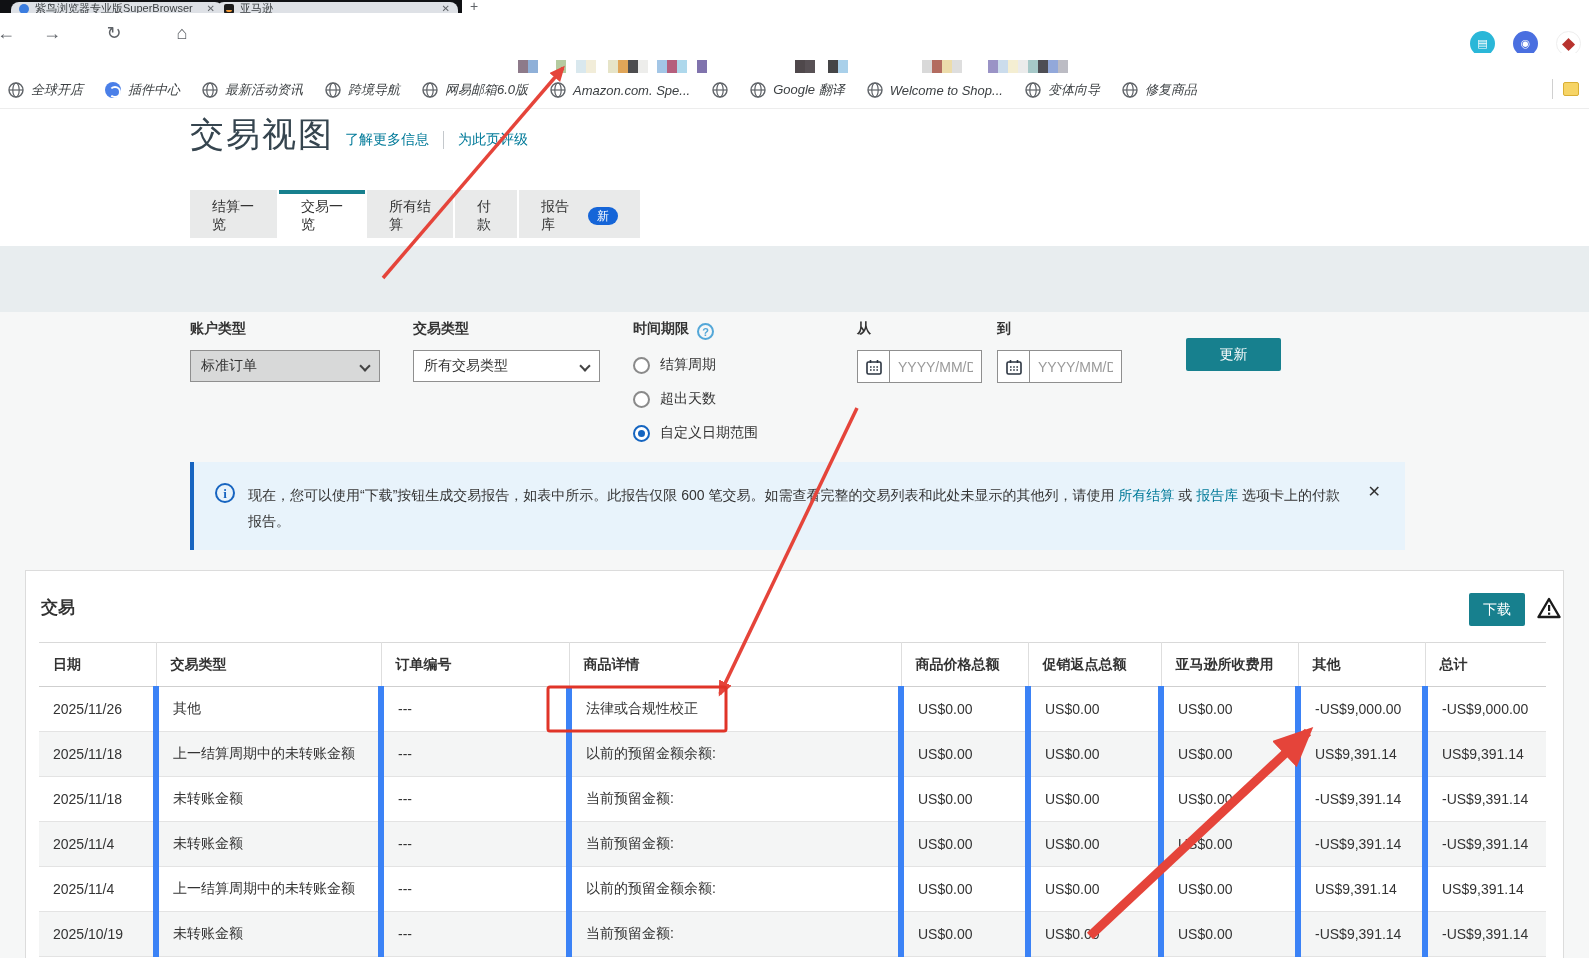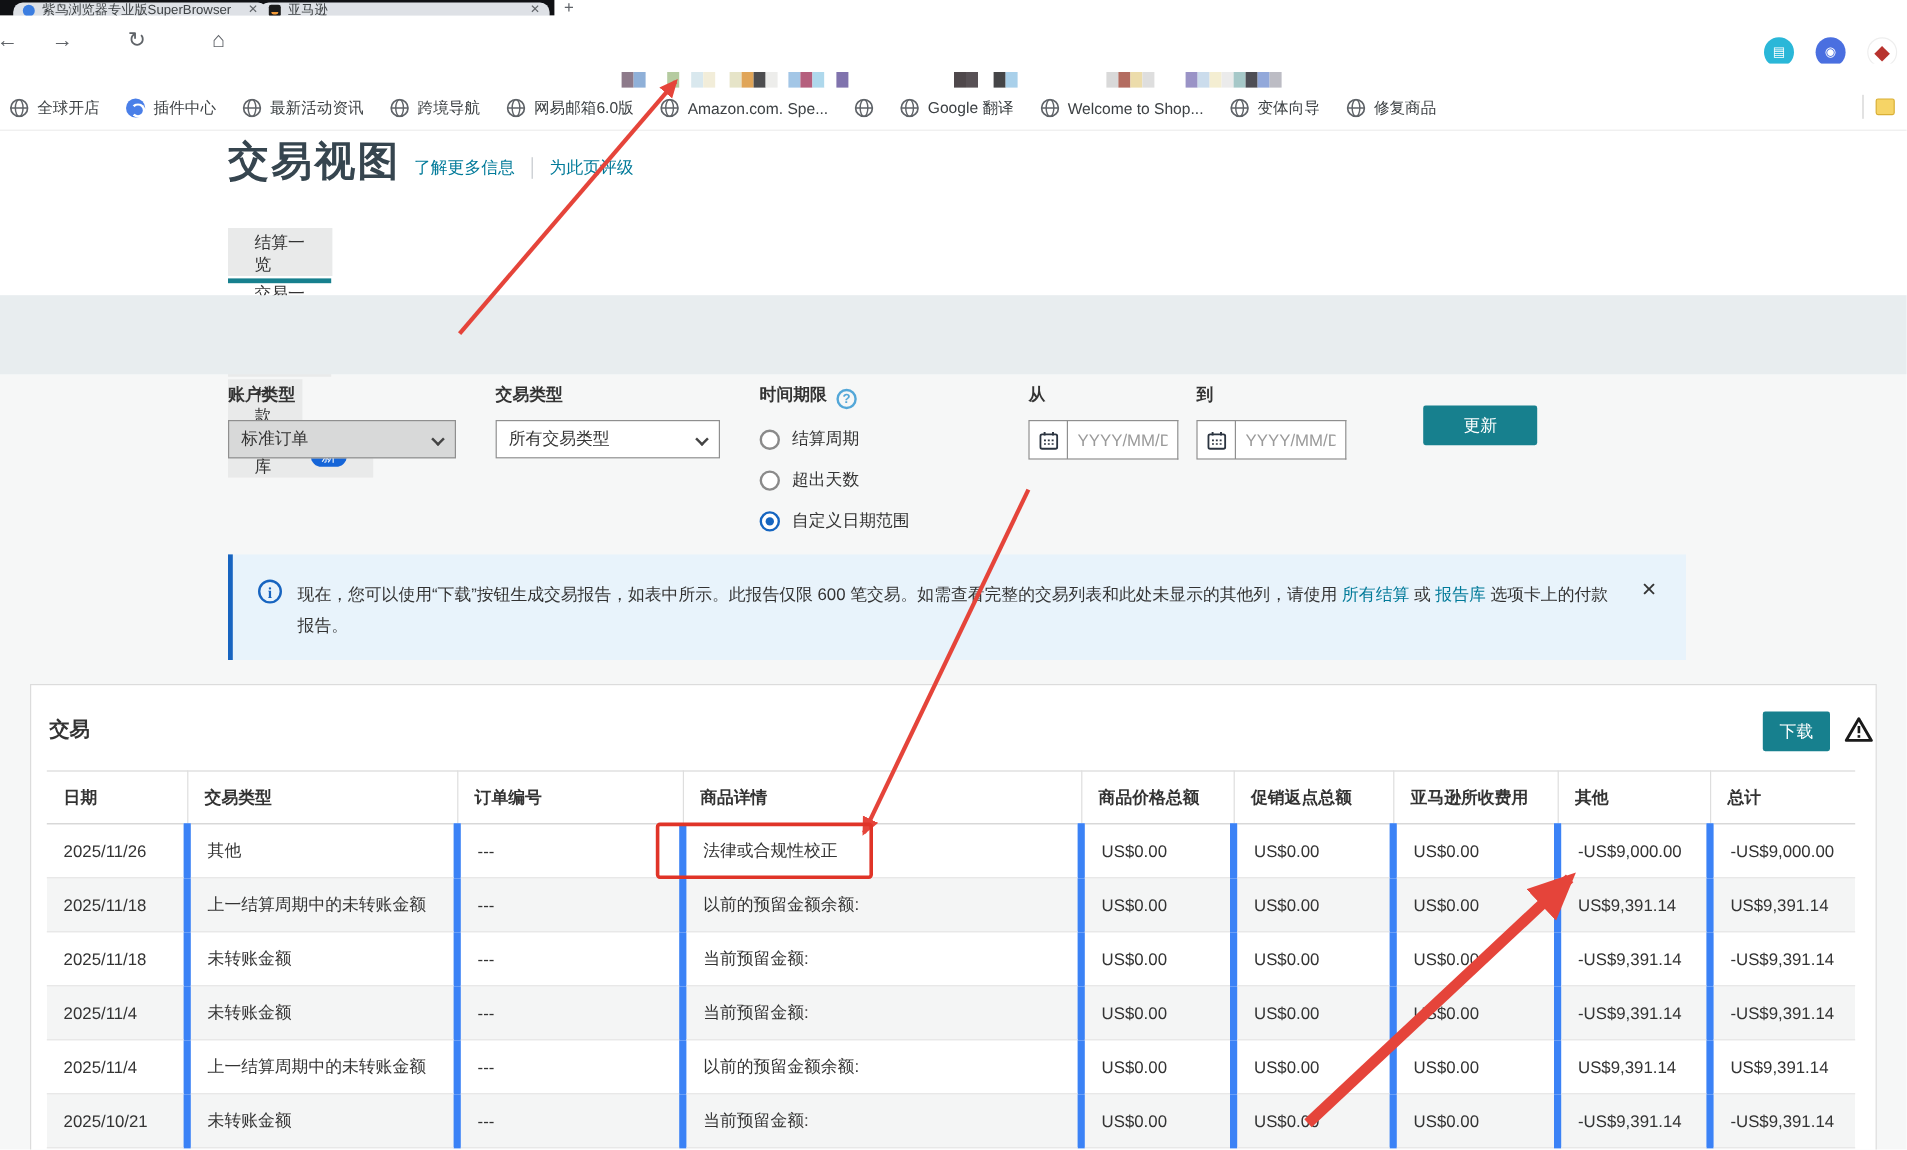--- a/index.html
+++ b/index.html
@@ -24,40 +24,40 @@
   .omnibox { position:absolute; left:222px; top:18px; width:1240px; height:31px; background:#f1f3f4;
              border-radius:16px; display:flex; align-items:center; padding:0 14px; }
   .omnibox .lock { flex:0 0 auto; margin-right:12px; display:flex; }
   .urltext { font-size:15px; color:#202124; white-space:nowrap; overflow:hidden; flex:1 1 auto; }
   .omni-ic { flex:0 0 auto; margin-left:16px; color:#5f6368; font-size:17px; display:flex; }
   .extrow { position:absolute; left:1470px; top:18px; display:flex; gap:18px; align-items:center; }
   .extic { width:25px; height:25px; border-radius:50%; display:flex; align-items:center; justify-content:center;
            color:#fff; font-size:11px; font-weight:bold; }
 
   .bookmarks { left:0; top:53px; width:1589px; height:56px; background:#fff; border-bottom:1px solid #ededed; }
-  .bk-items { position:absolute; left:8px; top:28px; display:flex; align-items:center; gap:22px; white-space:nowrap; }
+  .bk-items { position:absolute; left:8px; top:28px; display:flex; align-items:center; gap:22px; white-space:nowrap;font-style:italic; }
   .bk { display:flex; align-items:center; gap:7px; font-size:13px; color:#3c4043; }
   .globe { width:16px; height:16px; flex:0 0 auto; }
   .bk .plug { width:16px; height:16px; border-radius:50%; background:#4a7fe8; position:relative; }
   .bk .plug::after{ content:""; position:absolute; left:4px; top:4px; width:8px; height:8px; border-radius:50%;
            border:2px solid #fff; border-left-color:transparent; }
   .bk-right { position:absolute; right:10px; top:26px; display:flex; align-items:center; gap:10px; }
   .bk-div { width:1px; height:20px; background:#d0d0d0; }
   .folder { width:16px; height:14px; background:#f6d466; border:1px solid #d9af35; border-radius:2px; }
   .strips { position:absolute; left:0; top:7px; height:13px; }
   .strips span { position:absolute; top:0; width:10px; height:13px; display:inline-block; }
 
   
   .pagebg { left:0; top:312px; width:1589px; height:646px; background:#f6f7f7; }
-  .page-title { left:190px; top:112px; font-size:34px; font-weight:bold; color:#36454f; letter-spacing:2px; }
+  .page-title { left:190px; top:112px; font-size:34px; font-weight:normal; color:#36454f; letter-spacing:2px; }
   .title-links { left:345px; top:131px; display:flex; align-items:center; gap:14px; font-size:14px; }
   .tlink { color:#007a99; }
   .tl-div { width:1px; height:18px; background:#c4c8cc; }
 
-  .navtabs { left:190px; top:190px; display:flex; gap:2px; height:48px;flex-direction:column; }
+  .navtabs { left:190px; top:190px; display:flex; gap:2px; height:48px; }
   .ntab { background:#e9eaea; border-top:4px solid transparent; padding:0 22px; font-size:14px; color:#333;
           display:flex; align-items:center; gap:8px; }
   .ntab.active { background:#fff; border-top-color:#17808e; }
   .badge { background:#1565d8; color:#fff; font-size:12px; border-radius:11px; padding:3px 9px; line-height:1; }
 
   .searchband { left:0; top:246px; width:1589px; height:66px; background:#e8edef; }
   .sb-label { position:absolute; left:1053px; top:272px; font-size:14px; color:#333; }
   .sb-input { position:absolute; left:1145px; top:264px; width:183px; height:31px; border:1px solid #8f8f8f;
               background:#fff; font-size:14px; padding:0 9px; color:#333; }
   .sb-input::placeholder { color:#767676; }
@@ -452,21 +452,21 @@
     <td>---</td>
     <td>以前的预留金额余额:</td>
     <td>US$0.00</td>
     <td>US$0.00</td>
     <td>US$0.00</td>
     <td>US$9,391.14</td>
     <td class="total">US$9,391.14</td>
   </tr>
 
   <tr>
-    <td>2025/10/21</td>
+    <td>2025/10/19</td>
     <td>未转账金额</td>
     <td>---</td>
     <td>当前预留金额:</td>
     <td>US$0.00</td>
     <td>US$0.00</td>
     <td>US$0.00</td>
     <td class="neg">-US$9,391.14</td>
     <td class="total">-US$9,391.14</td>
   </tr>
 </tbody>

